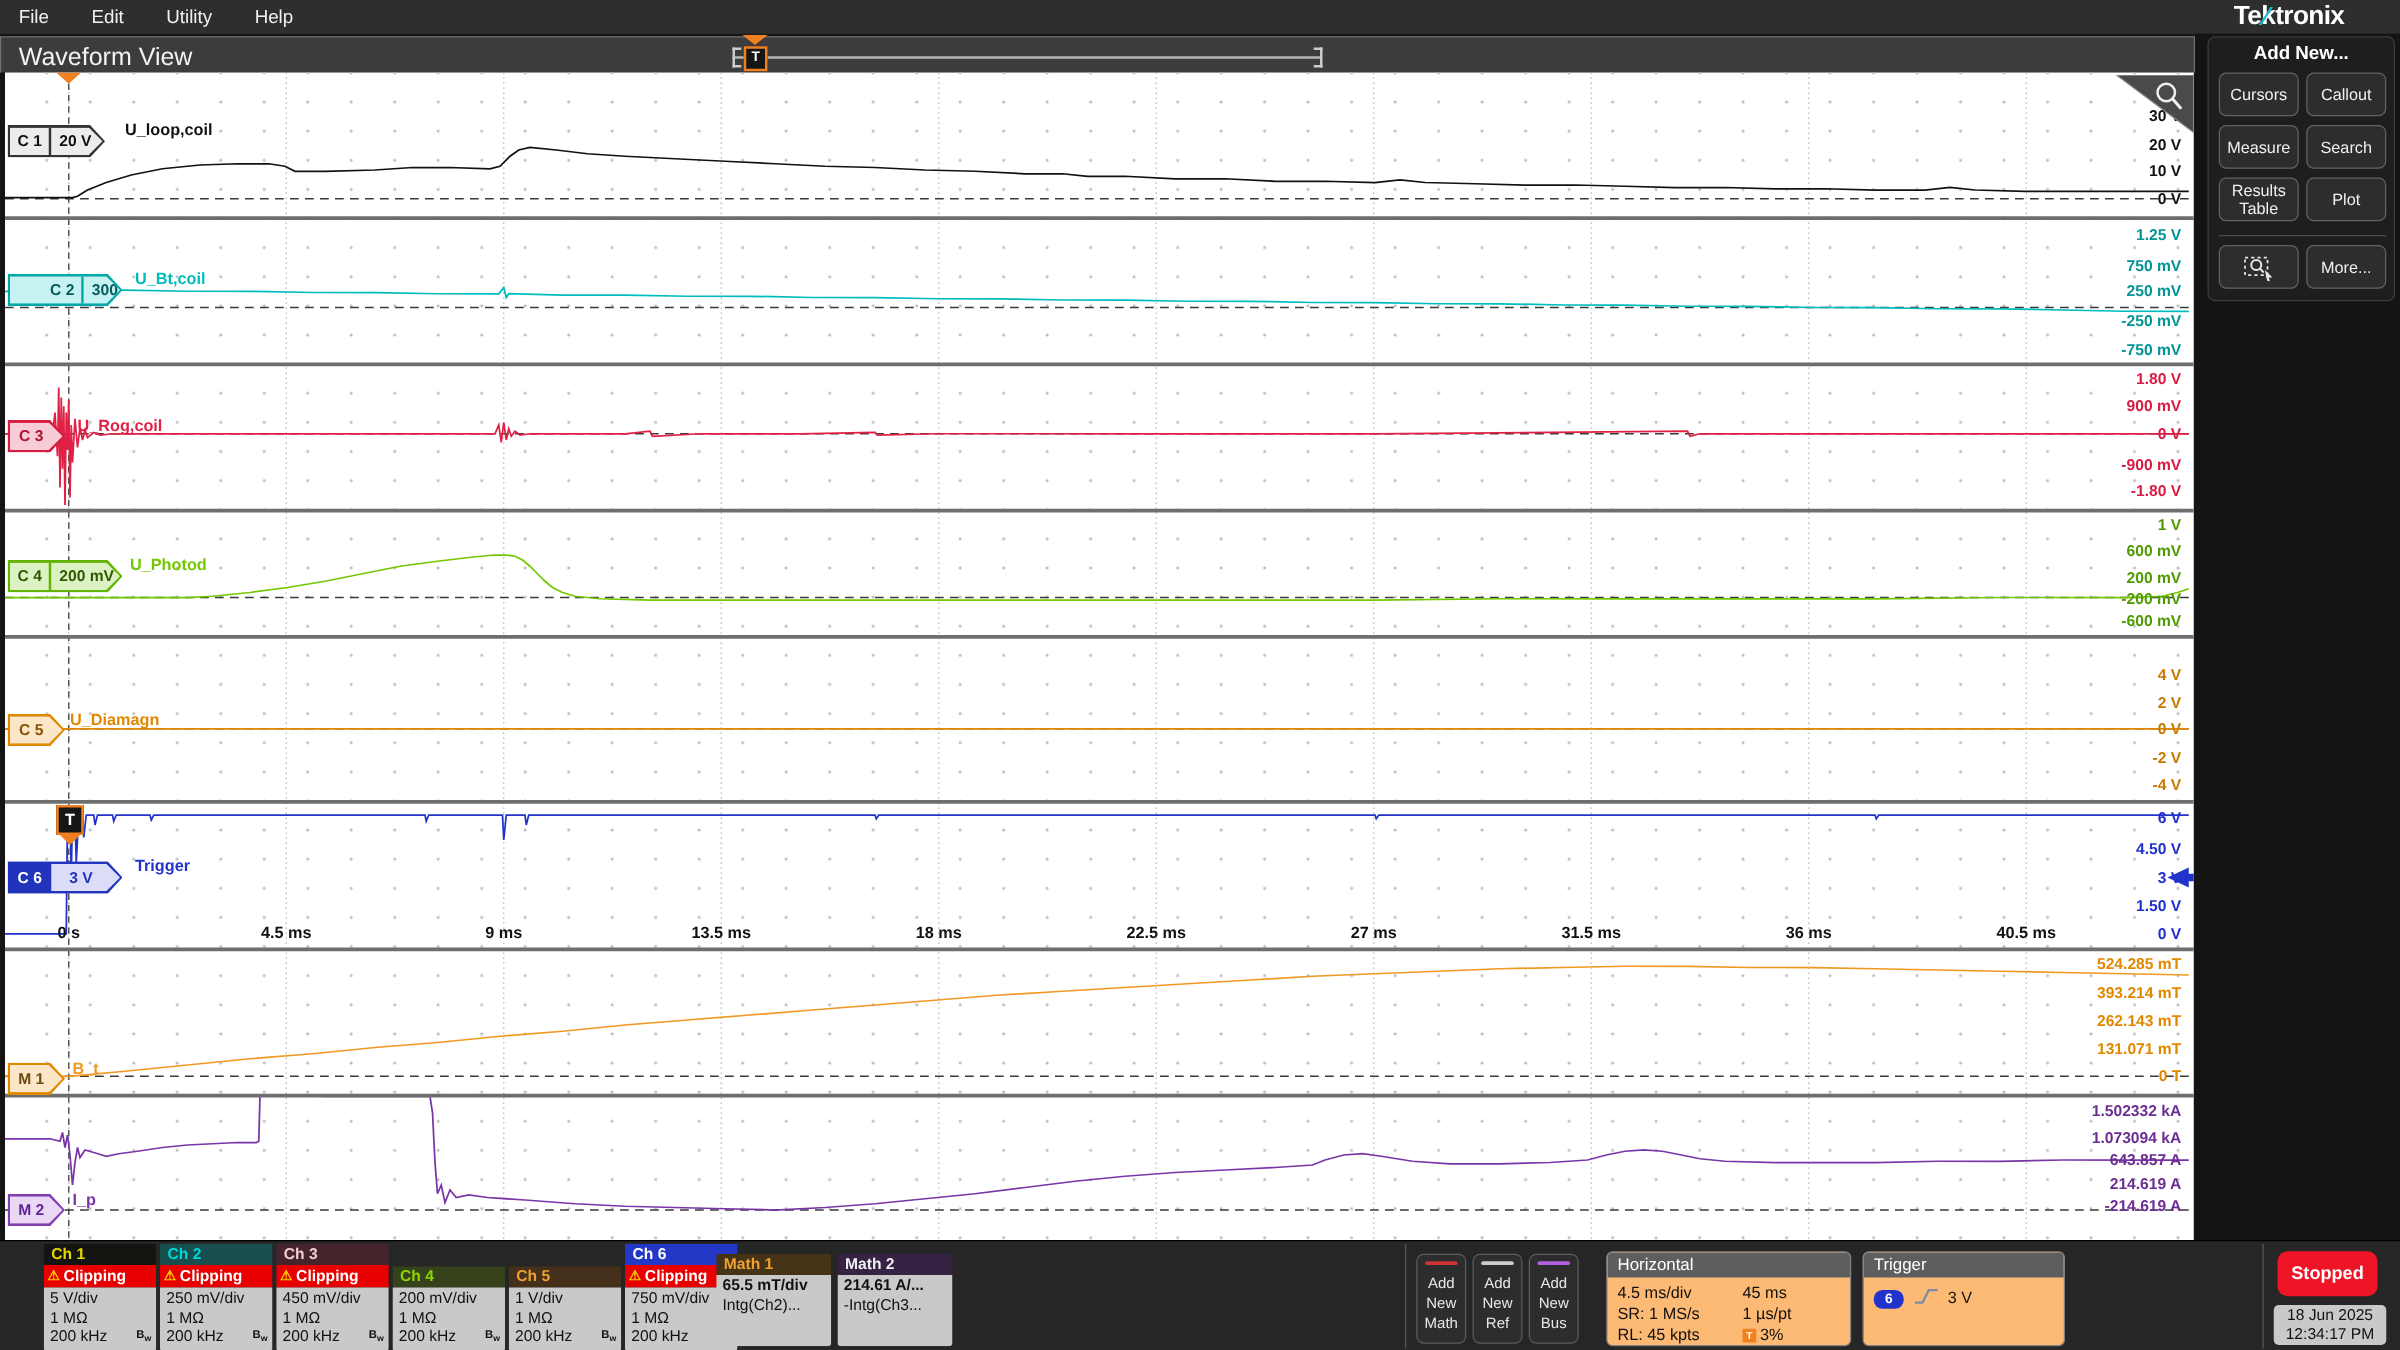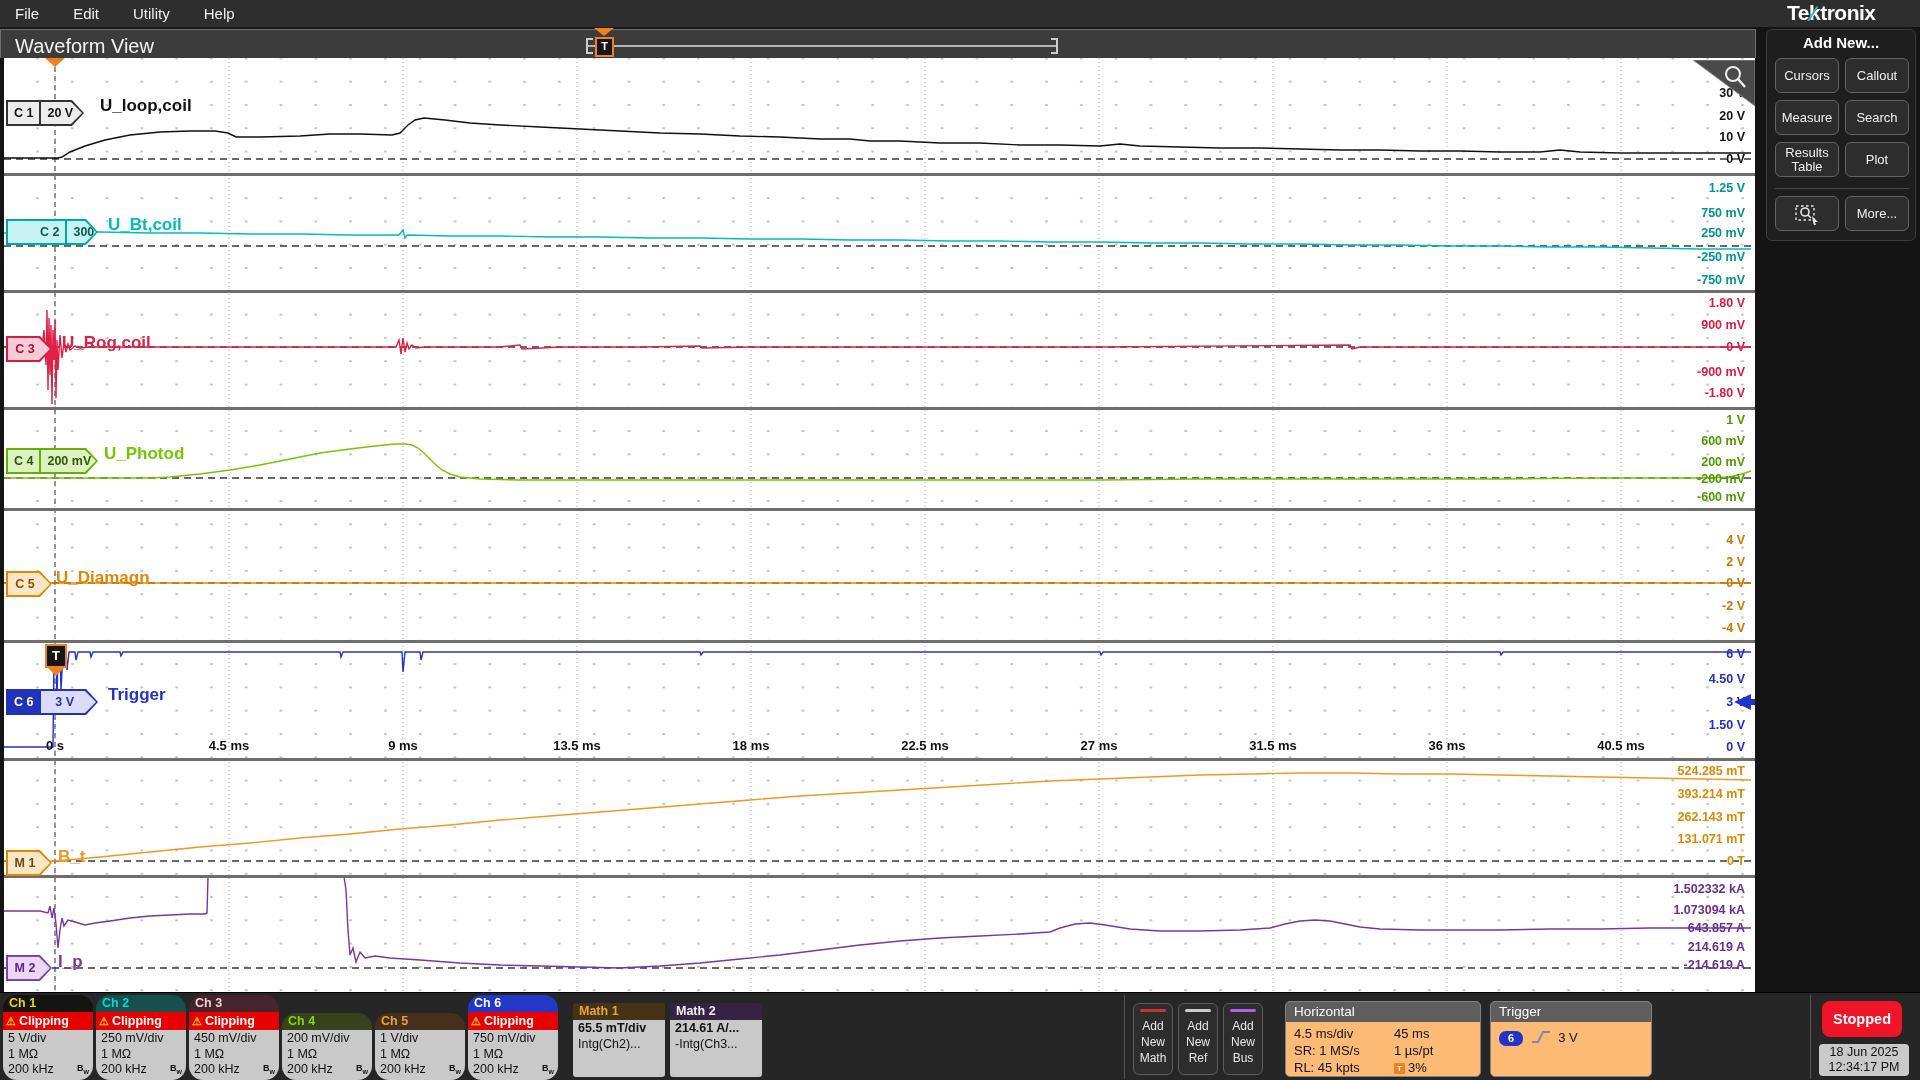--- a/index.html
+++ b/index.html
@@ -22,21 +22,21 @@
   .rec-serif.right:before,.rec-serif.right:after{left:-5px;}
   #rec-t{position:absolute;left:594px;top:7px;width:15px;height:16px;background:#161616;border:2px solid #f08020;color:#fff;font-size:11px;font-weight:bold;text-align:center;line-height:15px;}
   #rec-tri{position:absolute;left:593px;top:-2px;width:0;height:0;border-left:10px solid transparent;border-right:10px solid transparent;border-top:8px solid #f08020;}
   
   #wave{position:absolute;left:4px;top:58px;width:1751px;height:934px;background:#ffffff;
     background-image:radial-gradient(circle,#bdbdbd 1px,transparent 1.4px);
     background-size:34.8px 23.3px;background-position:16px 12px;overflow:hidden;}
   #wave-svg{position:absolute;left:0;top:0;}
   .sep{position:absolute;left:0;width:1751px;height:3px;background:#6e6e6e;}
   .scale{position:absolute;right:10px;height:16px;line-height:16px;font-size:12.5px;font-weight:bold;white-space:nowrap;}
-  .chname{position:absolute;font-size:17px;font-weight:bold;white-space:nowrap;}
+  .chname{position:absolute;font-size:13px;font-weight:bold;white-space:nowrap;}
   .tlabel{position:absolute;transform:translateX(-50%);font-size:13px;font-weight:bold;color:#111;}
   .badge{position:absolute;height:26px;clip-path:polygon(0 0,calc(100% - 12px) 0,100% 50%,calc(100% - 12px) 100%,0 100%);}
   .badge-in{position:absolute;left:2px;top:2px;right:2px;bottom:2px;display:flex;
     clip-path:polygon(0 0,calc(100% - 11px) 0,100% 50%,calc(100% - 11px) 100%,0 100%);}
   .badge-seg{display:flex;align-items:center;justify-content:center;font-size:12.5px;font-weight:bold;padding:0 6px;white-space:nowrap;}
   .badge-seg.first{border-right:2px solid;}
   .badge-seg.last{flex:1;padding-right:14px;}
   #trig-src{position:absolute;width:18px;height:20px;background:#161616;border:2px solid #f08020;color:#fff;font-weight:bold;font-size:13px;text-align:center;line-height:19px;}
   #trig-src-tri{position:absolute;width:0;height:0;border-left:8px solid transparent;border-right:8px solid transparent;border-top:8px solid #f08020;}
   #trig-top-tri{position:absolute;width:0;height:0;border-left:10px solid transparent;border-right:10px solid transparent;border-top:9px solid #f08020;}
@@ -46,21 +46,21 @@
   #sidebar{position:absolute;left:1756px;top:27px;width:164px;height:965px;background:#141414;}
   #side-panel{position:absolute;left:10px;top:2px;width:150px;height:212px;background:#1e1e1e;border:1px solid #3c3c3c;border-radius:6px;box-sizing:border-box;}
   #addnew-heading{position:absolute;left:0;top:4px;width:100%;text-align:center;color:#fff;font-size:15px;font-weight:bold;}
   #panel-grid{position:absolute;left:8px;top:28px;display:grid;grid-template-columns:64px 64px;gap:7px 6px;}
   .side-btn{height:35px;background:#2d2d2d;border:1px solid #636363;border-radius:6px;color:#f0f0f0;font-size:13px;
     display:flex;align-items:center;justify-content:center;text-align:center;line-height:14px;font-family:inherit;padding:0 2px;box-sizing:border-box;}
   #panel-div{position:absolute;left:8px;top:158px;width:134px;height:1px;background:#484848;}
   #bottom-row{position:absolute;left:8px;top:166px;display:flex;gap:6px;}
   
   #bottombar{position:absolute;left:0;top:992px;width:1920px;height:88px;background:#262626;border-top:1px solid #000;}
-  .chbadge{position:absolute;width:90px;border-radius:14px;overflow:hidden;}
+  .chbadge{position:absolute;width:90px;border-radius:1px;overflow:hidden;margin-left:32px;}
   .chb-head{height:17px;font-size:12.5px;font-weight:bold;line-height:17px;padding-left:6px;}
   .chb-clip{height:18px;background:#e80000;color:#fff;font-size:12.5px;font-weight:bold;line-height:18px;padding-left:3px;display:flex;align-items:center;gap:3px;}
   .chb-clip .warn{color:#f2d000;font-size:11px;}
   .chb-body{background:#c9c9c9;color:#111;font-size:12.5px;padding:1px 4px 2px 5px;}
   .chb-row{height:15.5px;line-height:15.5px;display:flex;justify-content:space-between;}
   .bw{font-size:9px;font-weight:bold;align-self:center;}
   .bw sub{font-size:7px;}
   .mathbadge{position:absolute;width:92px;height:74px;border-radius:3px;overflow:hidden;}
   .addnew-btn{position:absolute;width:40px;height:72px;background:#2d2d2d;border:1px solid #5c5c5c;border-radius:6px;box-sizing:border-box;color:#e8e8e8;font-size:12px;text-align:center;line-height:16px;padding-top:14px;}
   .addnew-stripe{position:absolute;left:6px;top:5px;right:6px;height:3px;border-radius:2px;}

